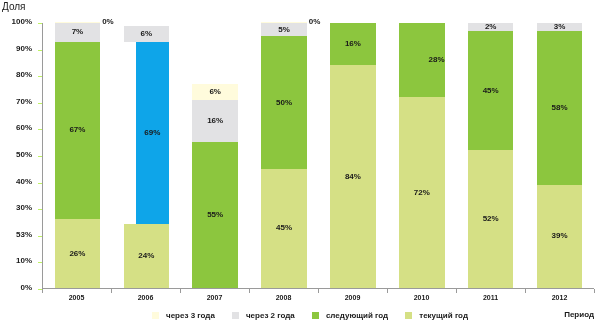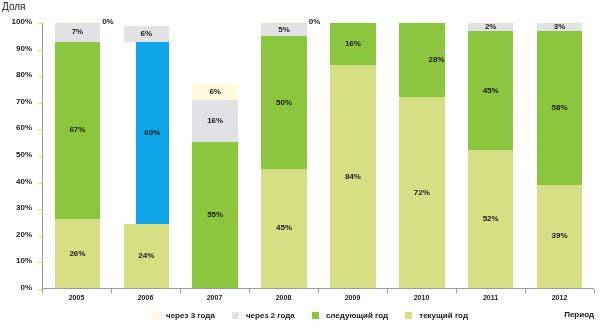--- a/index.html
+++ b/index.html
@@ -214,21 +214,21 @@
     <div class="axis-line-y"></div>
     <div class="axis-line-x"></div>
     <div id="y-ticks">
         <div class="y-tick" style="top: 100%;">
           <div class="y-tick-label">0%</div>
         </div>
         <div class="y-tick" style="top: 90%;">
           <div class="y-tick-label">10%</div>
         </div>
         <div class="y-tick" style="top: 80%;">
-          <div class="y-tick-label">20%</div>
+          <div class="y-tick-label">53%</div>
         </div>
         <div class="y-tick" style="top: 70%;">
           <div class="y-tick-label">30%</div>
         </div>
         <div class="y-tick" style="top: 60%;">
           <div class="y-tick-label">40%</div>
         </div>
         <div class="y-tick" style="top: 50%;">
           <div class="y-tick-label">50%</div>
         </div>

